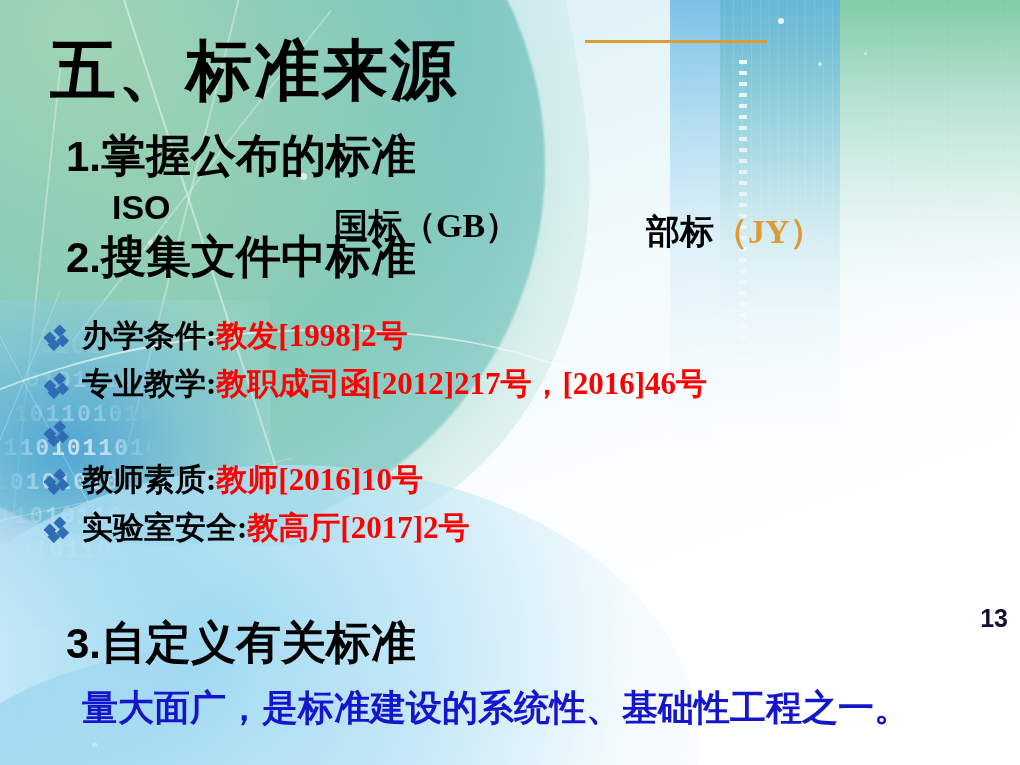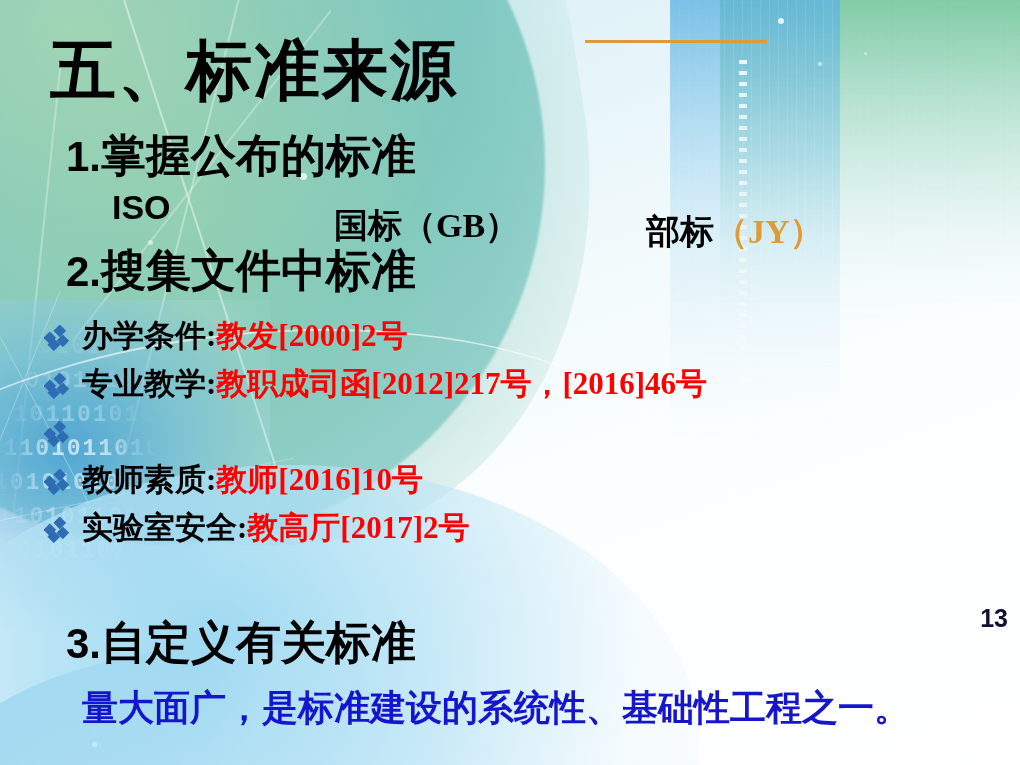--- a/index.html
+++ b/index.html
@@ -141,21 +141,21 @@
     white-space:nowrap;
   }
 
   .head{
     position:absolute;
     font-size:45px;font-weight:700;color:#000000;white-space:nowrap;
     font-family:"Liberation Serif","DejaVu Serif",serif;
   }
   .head .num{font-family:"Liberation Sans","DejaVu Sans",sans-serif;font-size:42px;}
   .h1{left:66px;top:119px;margin-top:7px;}
-  .h2{left:66px;top:241px;}
+  .h2{left:66px;top:227px;}
   .h3{left:66px;top:613px;}
 
   .isoline{
     position:absolute;left:112px;top:188px;width:830px;height:44px;
     font-size:34px;font-weight:700;color:#000;white-space:nowrap;
     font-family:"Liberation Serif","DejaVu Serif",serif;
   }
   .isoline .sans{font-family:"Liberation Sans","DejaVu Sans",sans-serif;}
   .iso-a{position:absolute;left:0;top:0;}
   .iso-b{position:absolute;left:222px;top:15px;}
@@ -261,21 +261,21 @@
         <span class="bullet-icon">
           <svg width="26" height="26" viewBox="0 0 26 26" aria-hidden="true">
             <g fill="#2E6DB4">
               <rect x="11.3" y="1.3" width="9" height="9" transform="rotate(45 15.8 5.8)"></rect>
               <rect x="1.3" y="8.3" width="9" height="9" transform="rotate(45 5.8 12.8)"></rect>
               <rect x="14.3" y="11.3" width="9" height="9" transform="rotate(45 18.8 15.8)"></rect>
               <rect x="5.3" y="15.3" width="9" height="9" transform="rotate(45 9.8 19.8)"></rect>
             </g>
           </svg>
         </span>
-        <span class="blabel"><span>办学条件</span><span>:</span><span class="bval">教发[2000]2号</span></span>
+        <span class="blabel"><span>办学条件</span><span>:</span><span class="bval">教发[1998]2号</span></span>
       </div>
 
       <div class="brow">
         <span class="bullet-icon">
           <svg width="26" height="26" viewBox="0 0 26 26" aria-hidden="true">
             <g fill="#2E6DB4">
               <rect x="11.3" y="1.3" width="9" height="9" transform="rotate(45 15.8 5.8)"></rect>
               <rect x="1.3" y="8.3" width="9" height="9" transform="rotate(45 5.8 12.8)"></rect>
               <rect x="14.3" y="11.3" width="9" height="9" transform="rotate(45 18.8 15.8)"></rect>
               <rect x="5.3" y="15.3" width="9" height="9" transform="rotate(45 9.8 19.8)"></rect>

